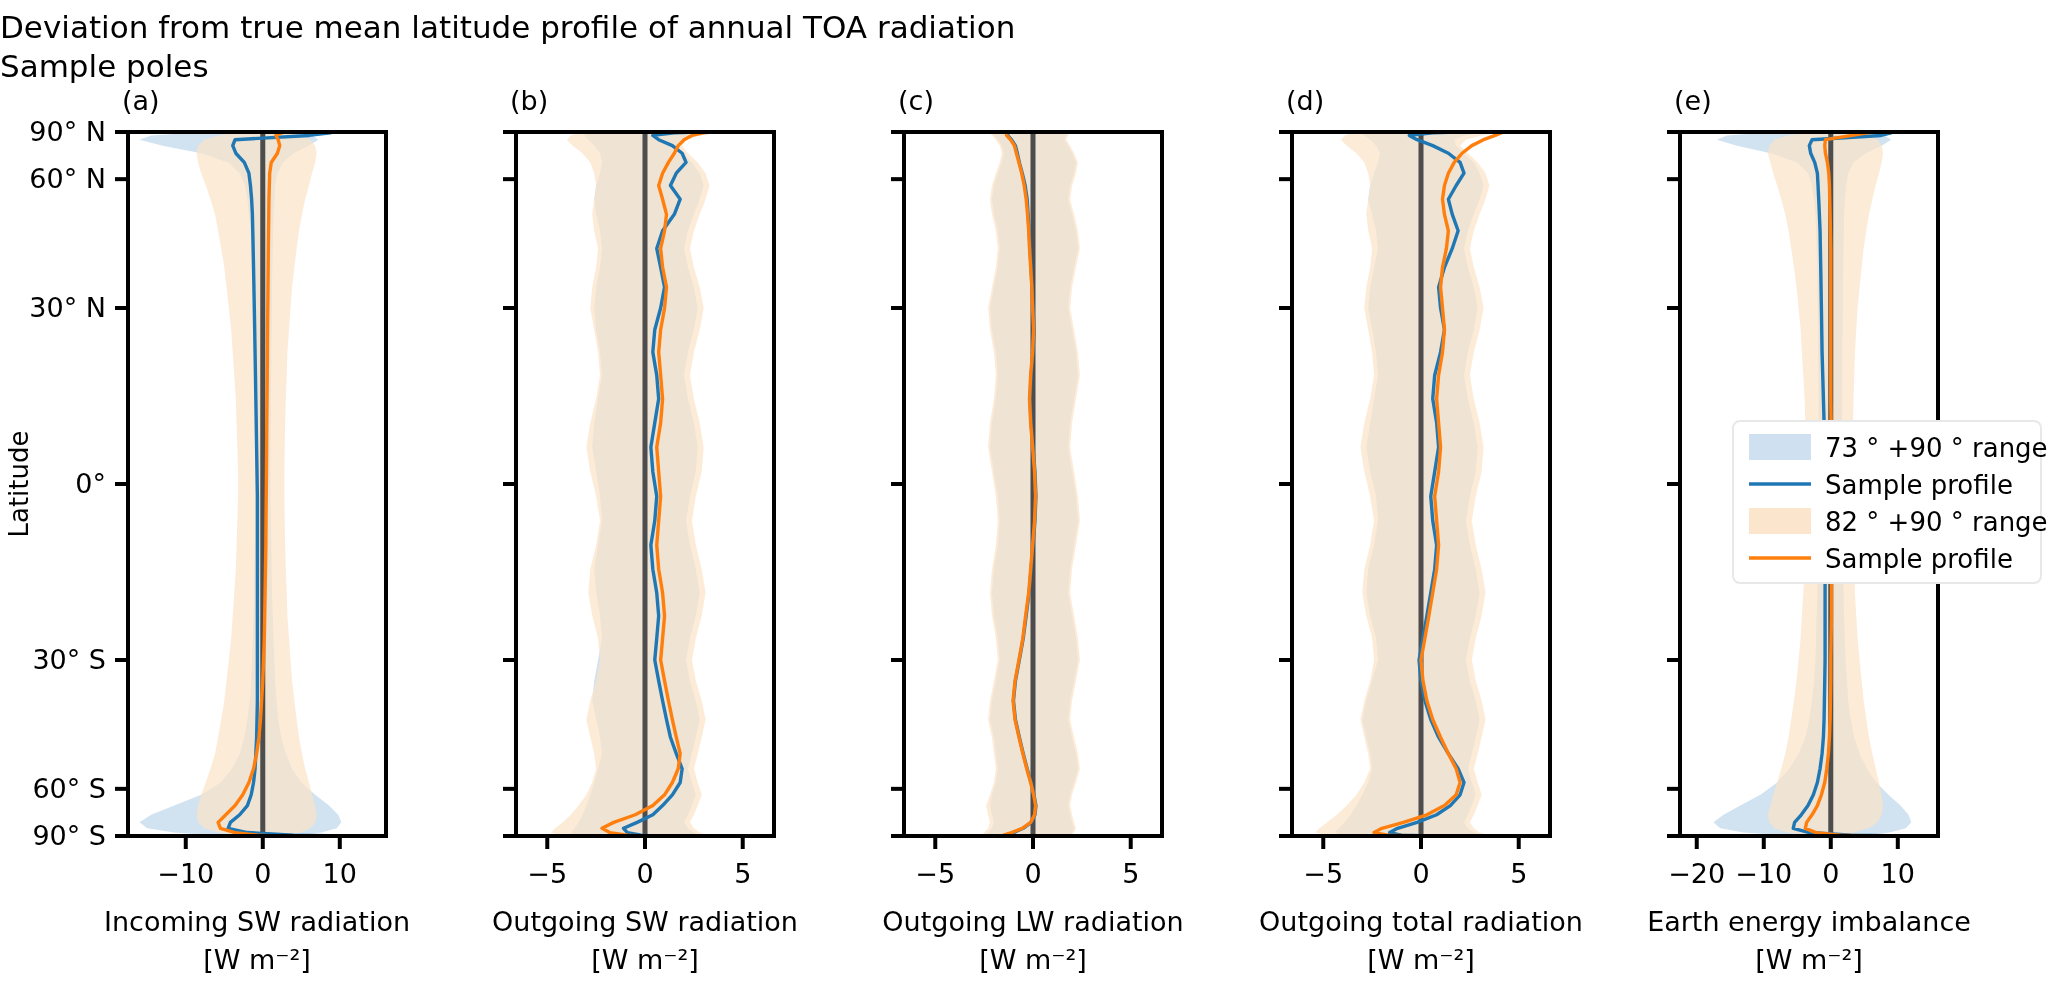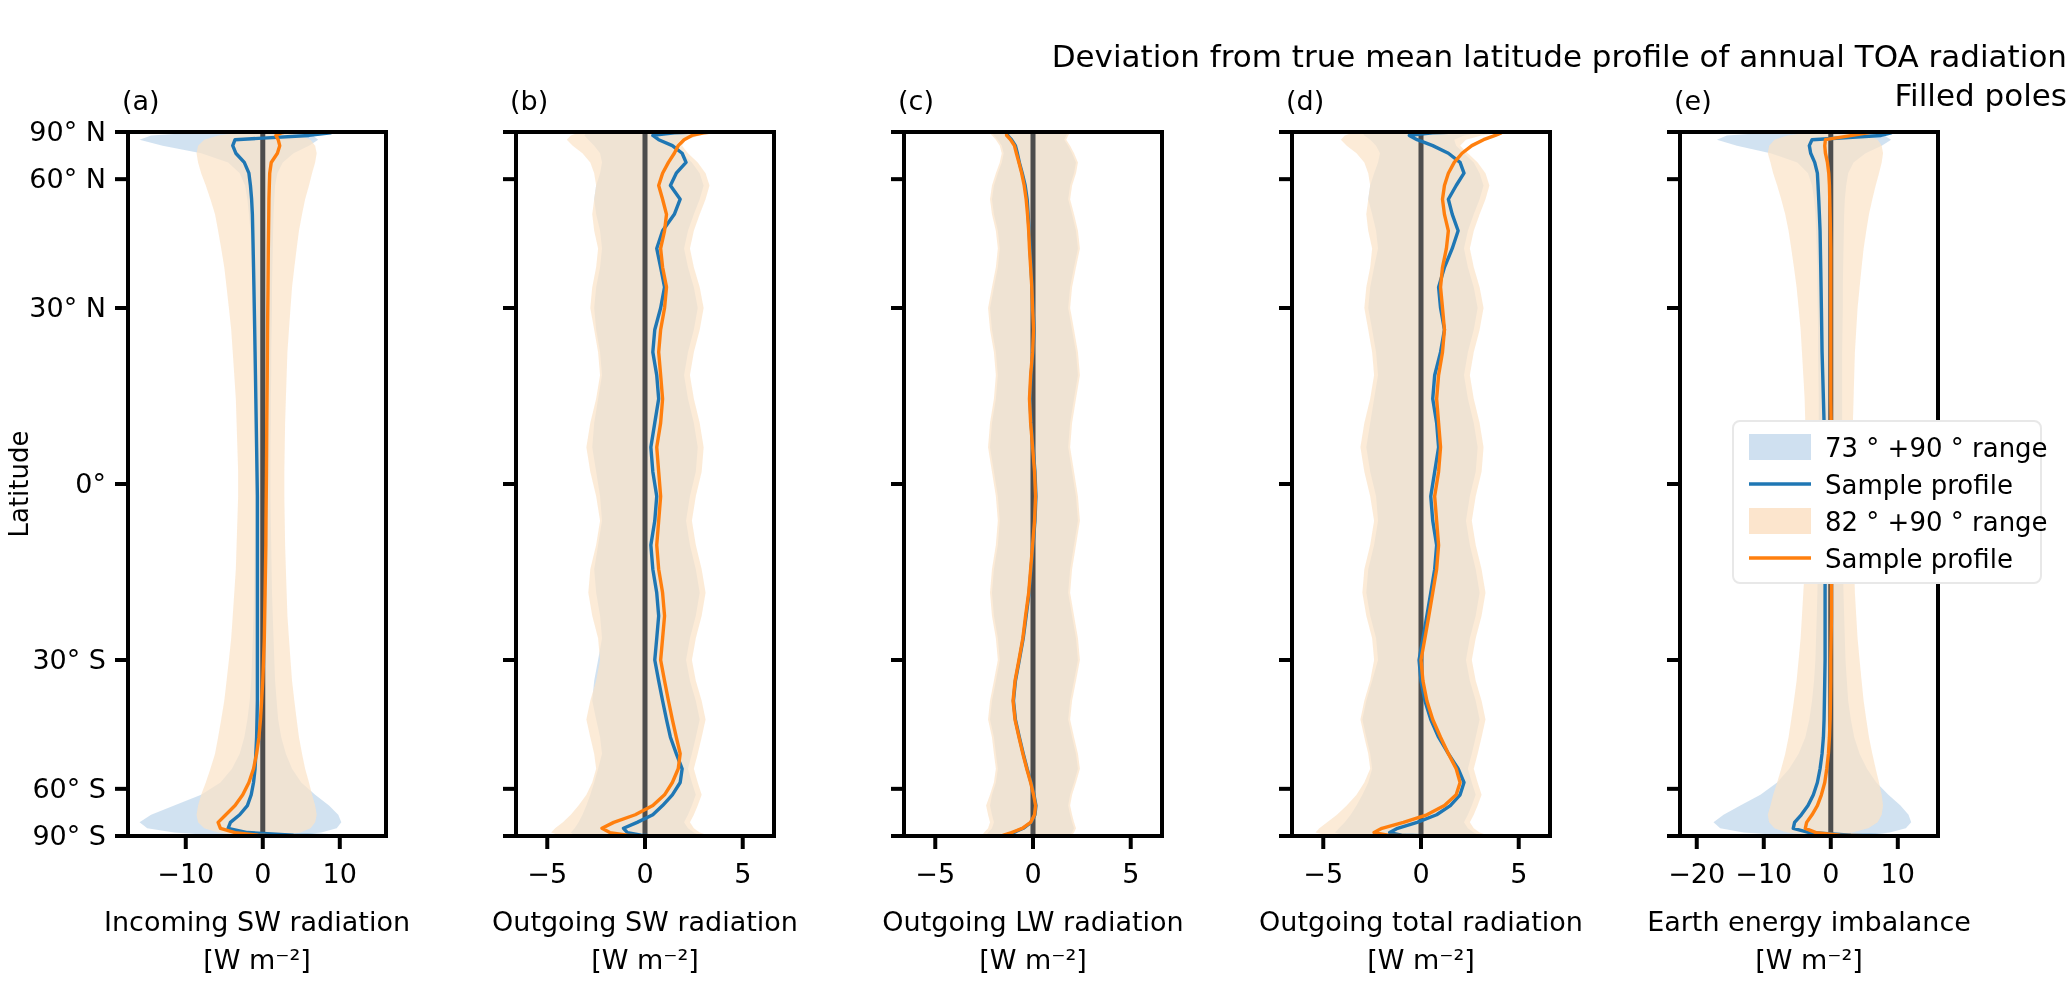--- a/index.html
+++ b/index.html
@@ -1,33 +1,33 @@
 <!DOCTYPE html>
 <html><head>
 <meta charset="utf-8">
 <style>
   html,body{margin:0;padding:0;background:#ffffff;}
   body{width:2067px;height:996px;font-family:"DejaVu Sans",sans-serif;color:#000;overflow:hidden;}
   #fig{position:relative;width:2067px;height:996px;}
-  .ttl{position:absolute;left:0;top:8px;width:2067px;text-align:right;font-size:31px;line-height:39px;color:#000;margin-top:29px;}
+  .ttl{position:absolute;left:0;top:8px;width:2067px;text-align:left;font-size:31px;line-height:39px;color:#000;}
   svg{position:absolute;left:0;top:0;}
   text{font-family:"DejaVu Sans",sans-serif;fill:#000;}
   .tick-lbl{font-size:27px;}
   .ax-lbl{font-size:27px;}
   .pan-lbl{font-size:27px;}
   .leg-lbl{font-size:26px;}
   .ylab{font-size:26px;}
 </style>
 </head>
 <body>
 
 <div id="fig">
   <div class="ttl">
     <div>Deviation from true mean latitude profile of annual TOA radiation</div>
-    <div>Filled poles</div>
+    <div>Sample poles</div>
   </div>
   <svg id="plot" width="2067" height="996">
       <text x="28" y="484" class="ylab" text-anchor="middle" transform="rotate(-90 28 484)">Latitude</text>
       <g>
         <defs>
           <clipPath id="clip0">
             <rect x="128" y="132" width="258" height="704"></rect>
           </clipPath>
         </defs>
         <g clip-path="url(#clip0)">

